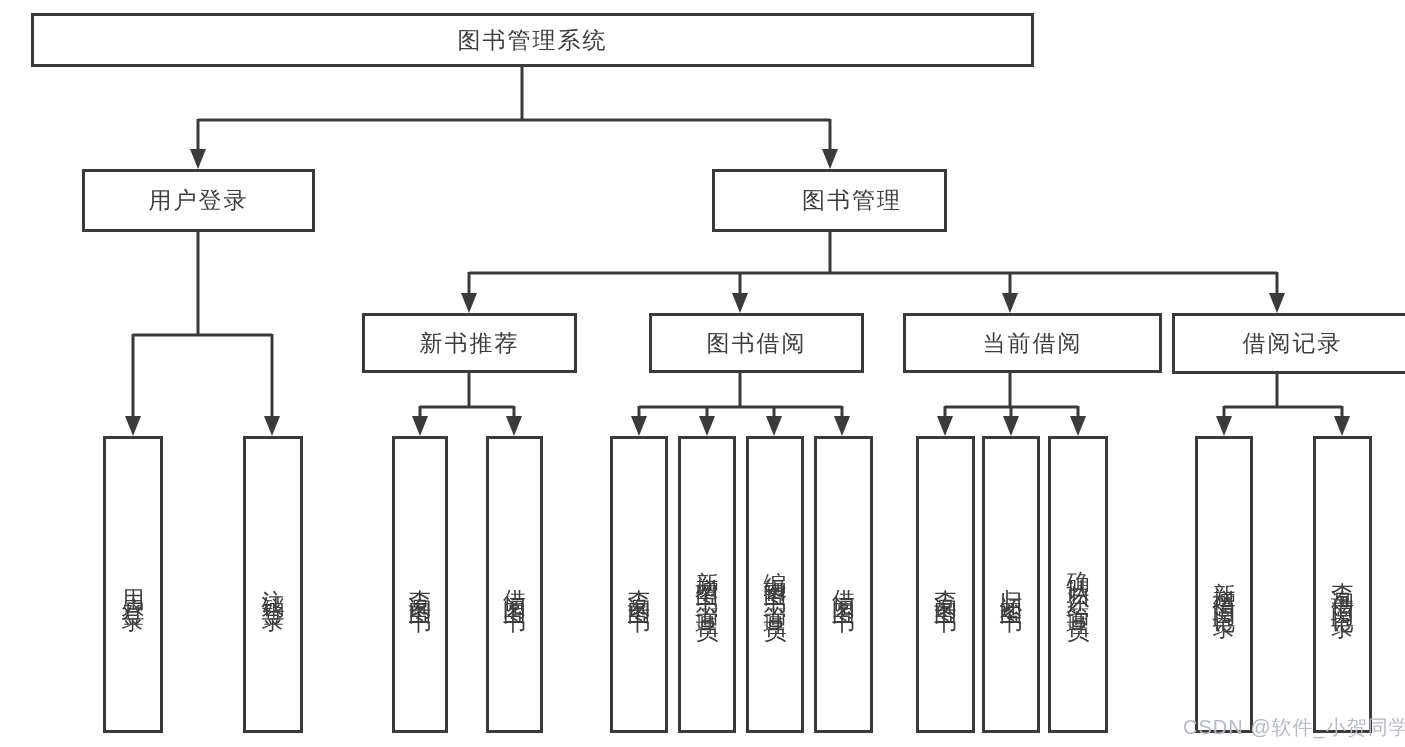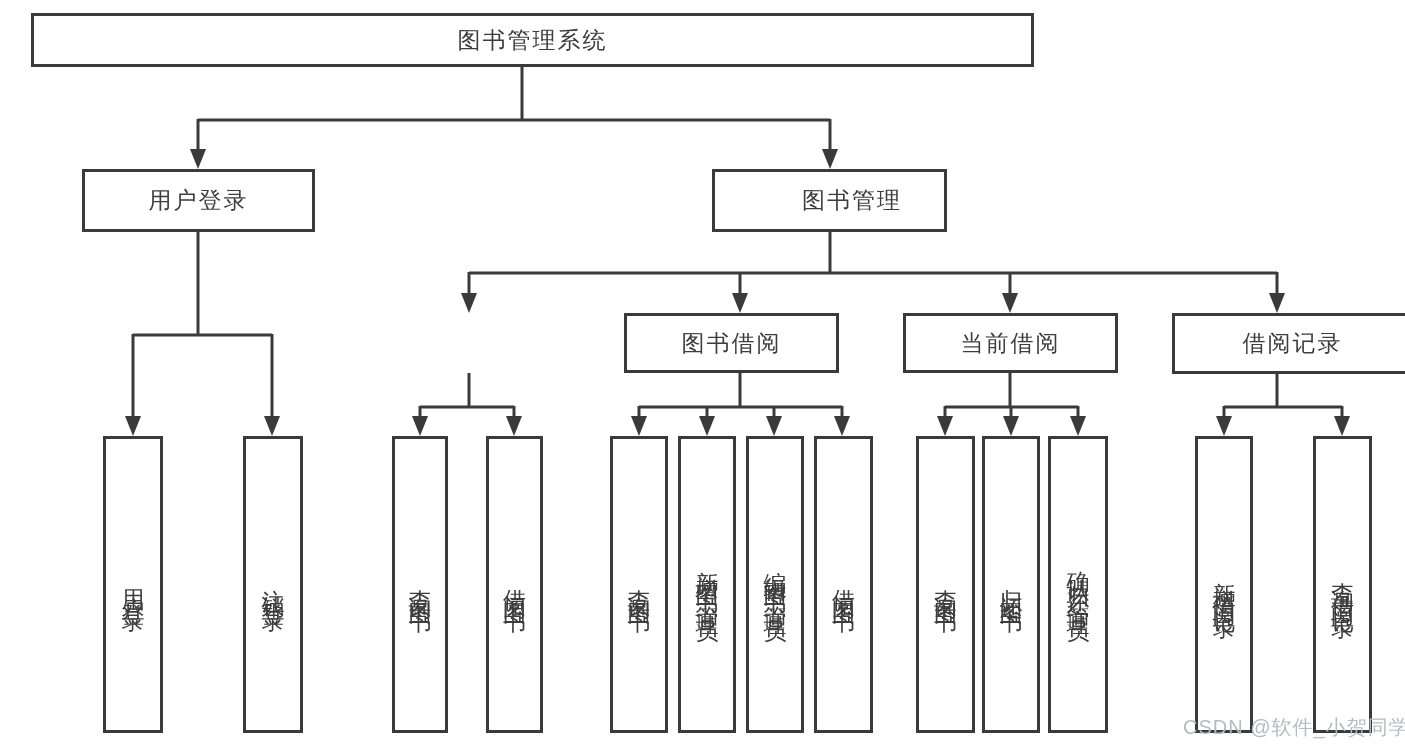--- a/index.html
+++ b/index.html
@@ -119,22 +119,23 @@
     <polygon points="1216,416 1232,416 1224,436" stroke="none"></polygon>
     <path d="M1342 406 V418" fill="none"></path>
     <polygon points="1334,416 1350,416 1342,436" stroke="none"></polygon>
   </svg>
 
   <div class="node hnode" style="left:20px; top:13px; width:1003px; height:54px;margin-left:11px;">图书管理系统</div>
 
   <div class="node hnode" style="left:82px; top:169px; width:233px; height:63px;">用户登录</div>
   <div class="node hnode" style="left:712px; top:169px; width:235px; height:63px;padding-left:45px;">图书管理</div>
 
-  <div class="node hnode" style="left:624px; top:313px; width:215px; height:60px;">图书借阅</div>
-  <div class="node hnode" style="left:903px; top:313px; width:215px; height:60px;">当前借阅</div>
+  <div class="node hnode" style="left:362px; top:313px; width:215px; height:60px;">新书推荐</div>
+  <div class="node hnode" style="left:649px; top:313px; width:215px; height:60px;">图书借阅</div>
+  <div class="node hnode" style="left:903px; top:313px; width:259px; height:60px;">当前借阅</div>
   <div class="node hnode" style="left:1172px; top:313px; width:241px; height:61px;">借阅记录</div>
 
   <div class="node vnode" style="left:103px; top:436px; width:60px; height:297px;">
     <span>用户登录</span>
   </div>
   <div class="node vnode" style="left:243px; top:436px; width:60px; height:297px;">
     <span>注销登录</span>
   </div>
 
   <div class="node vnode" style="left:392px; top:436px; width:56px; height:297px;">

